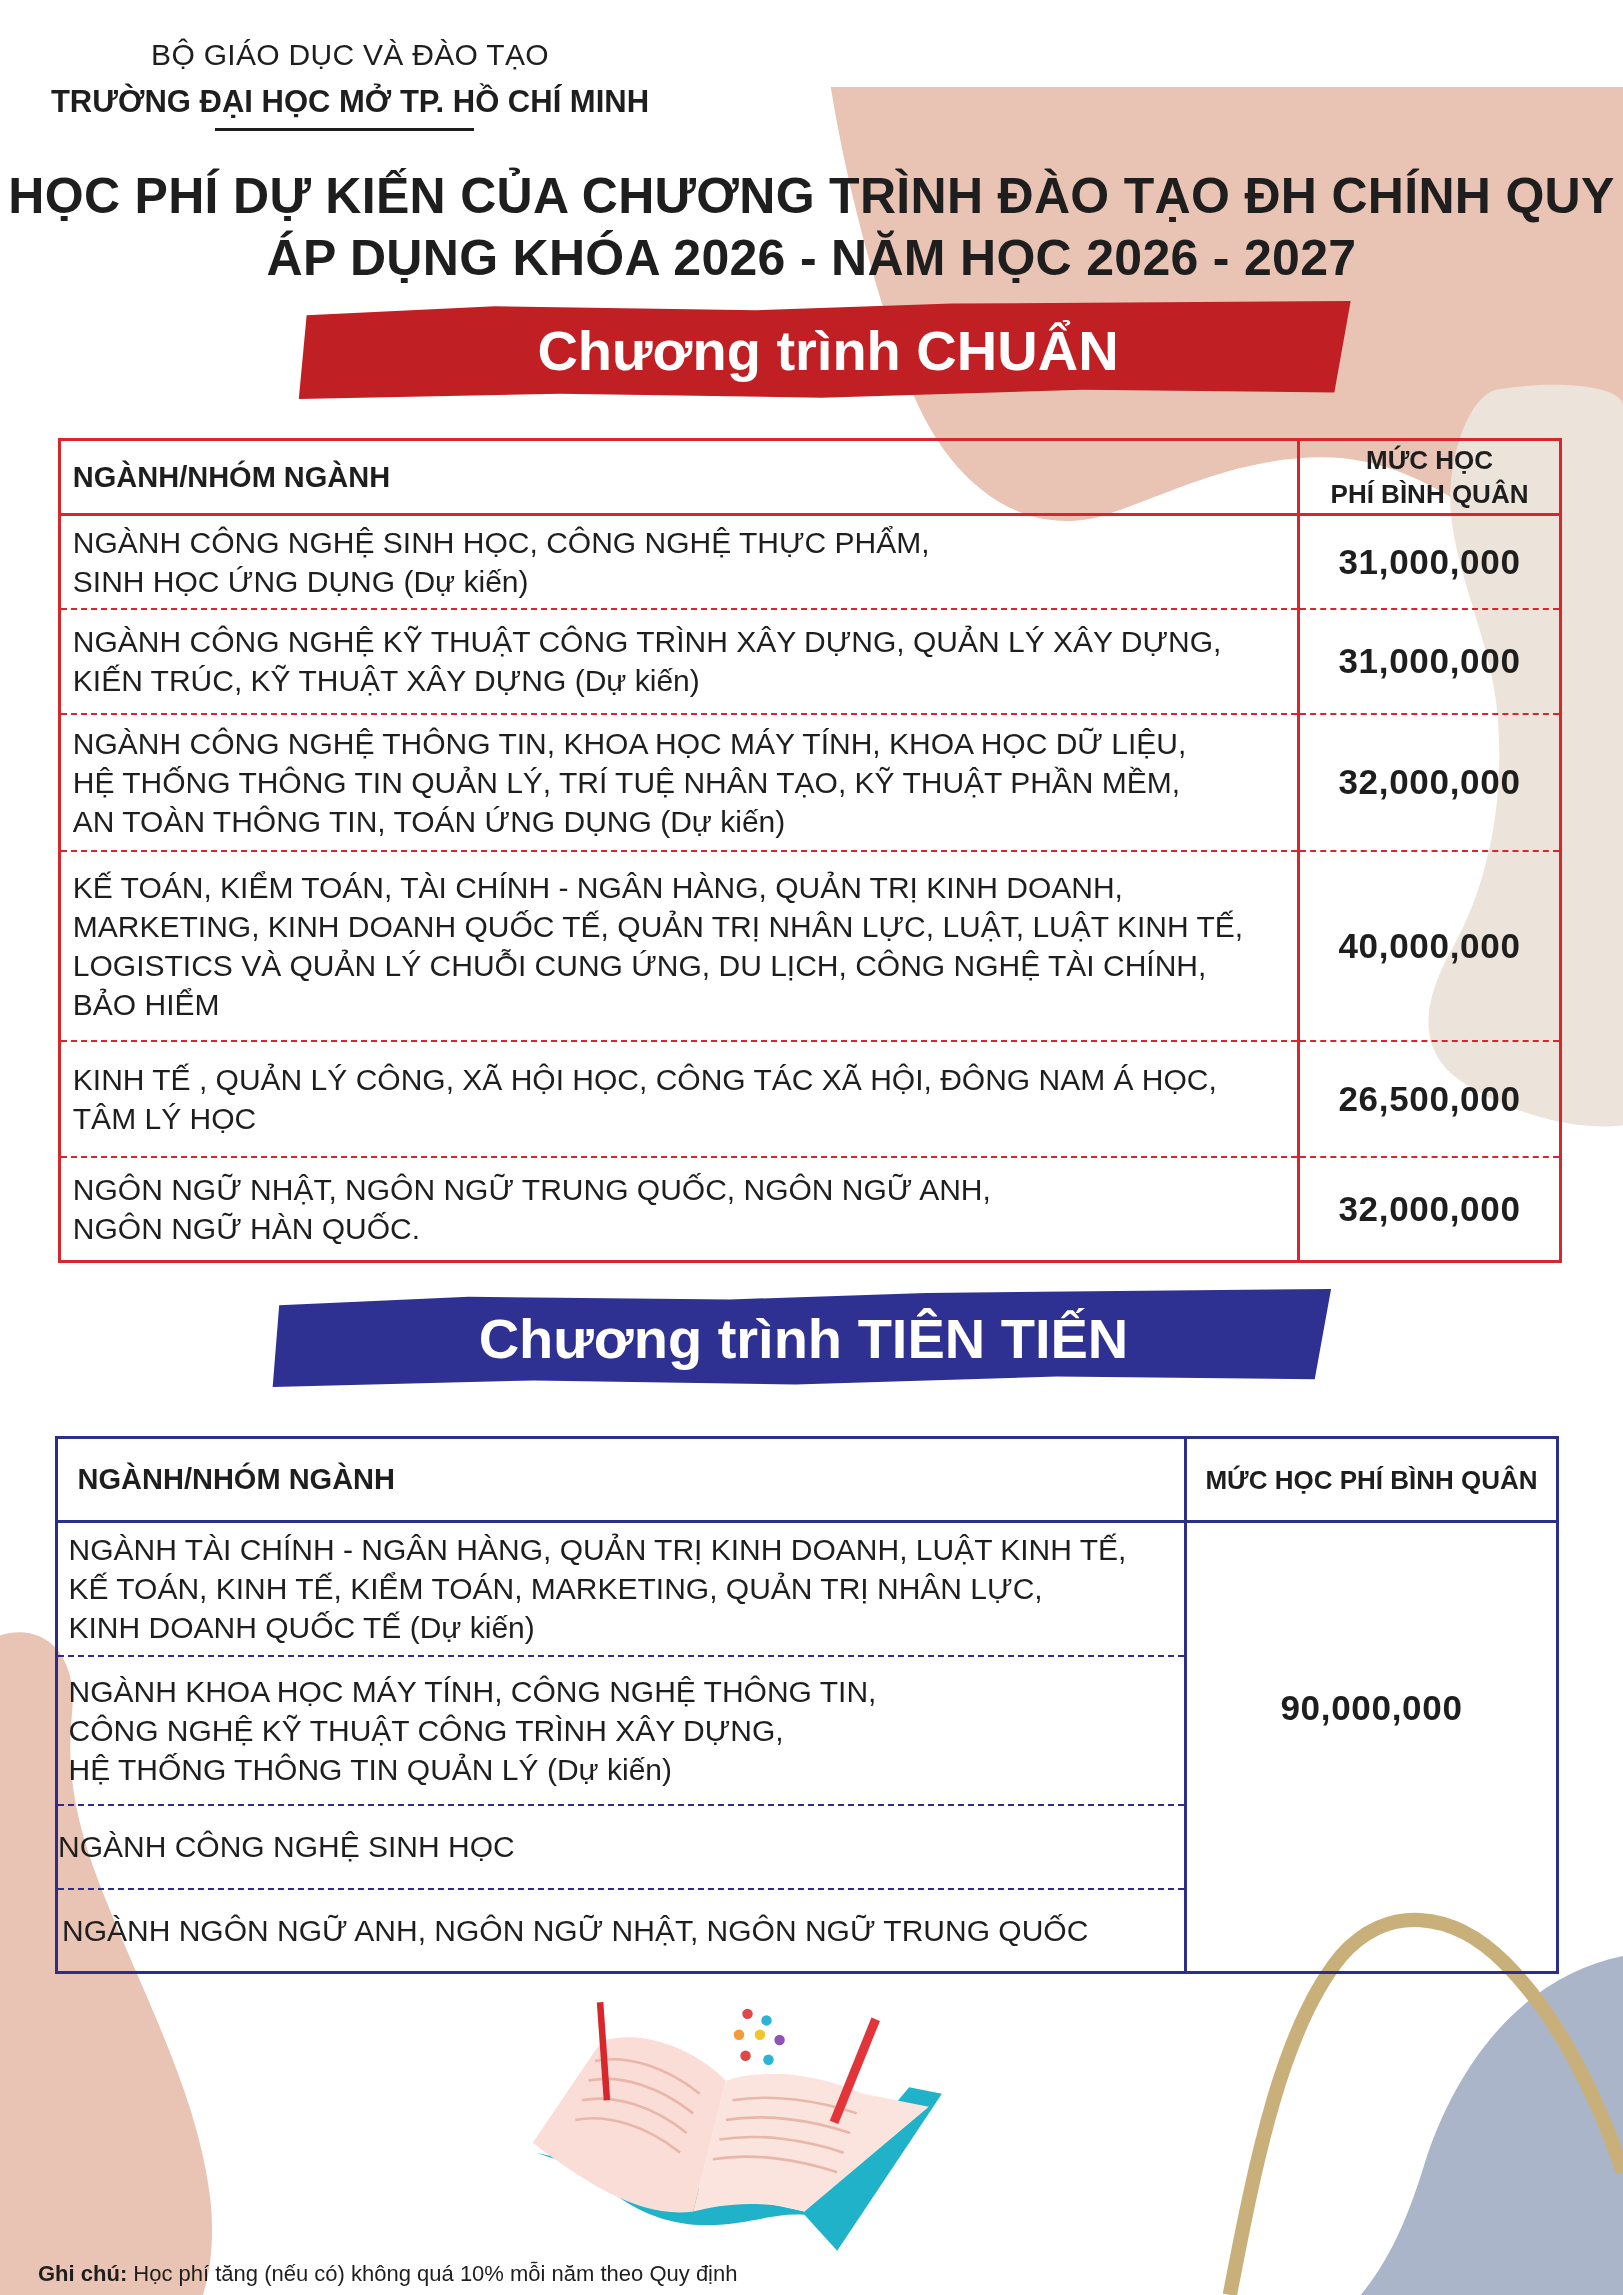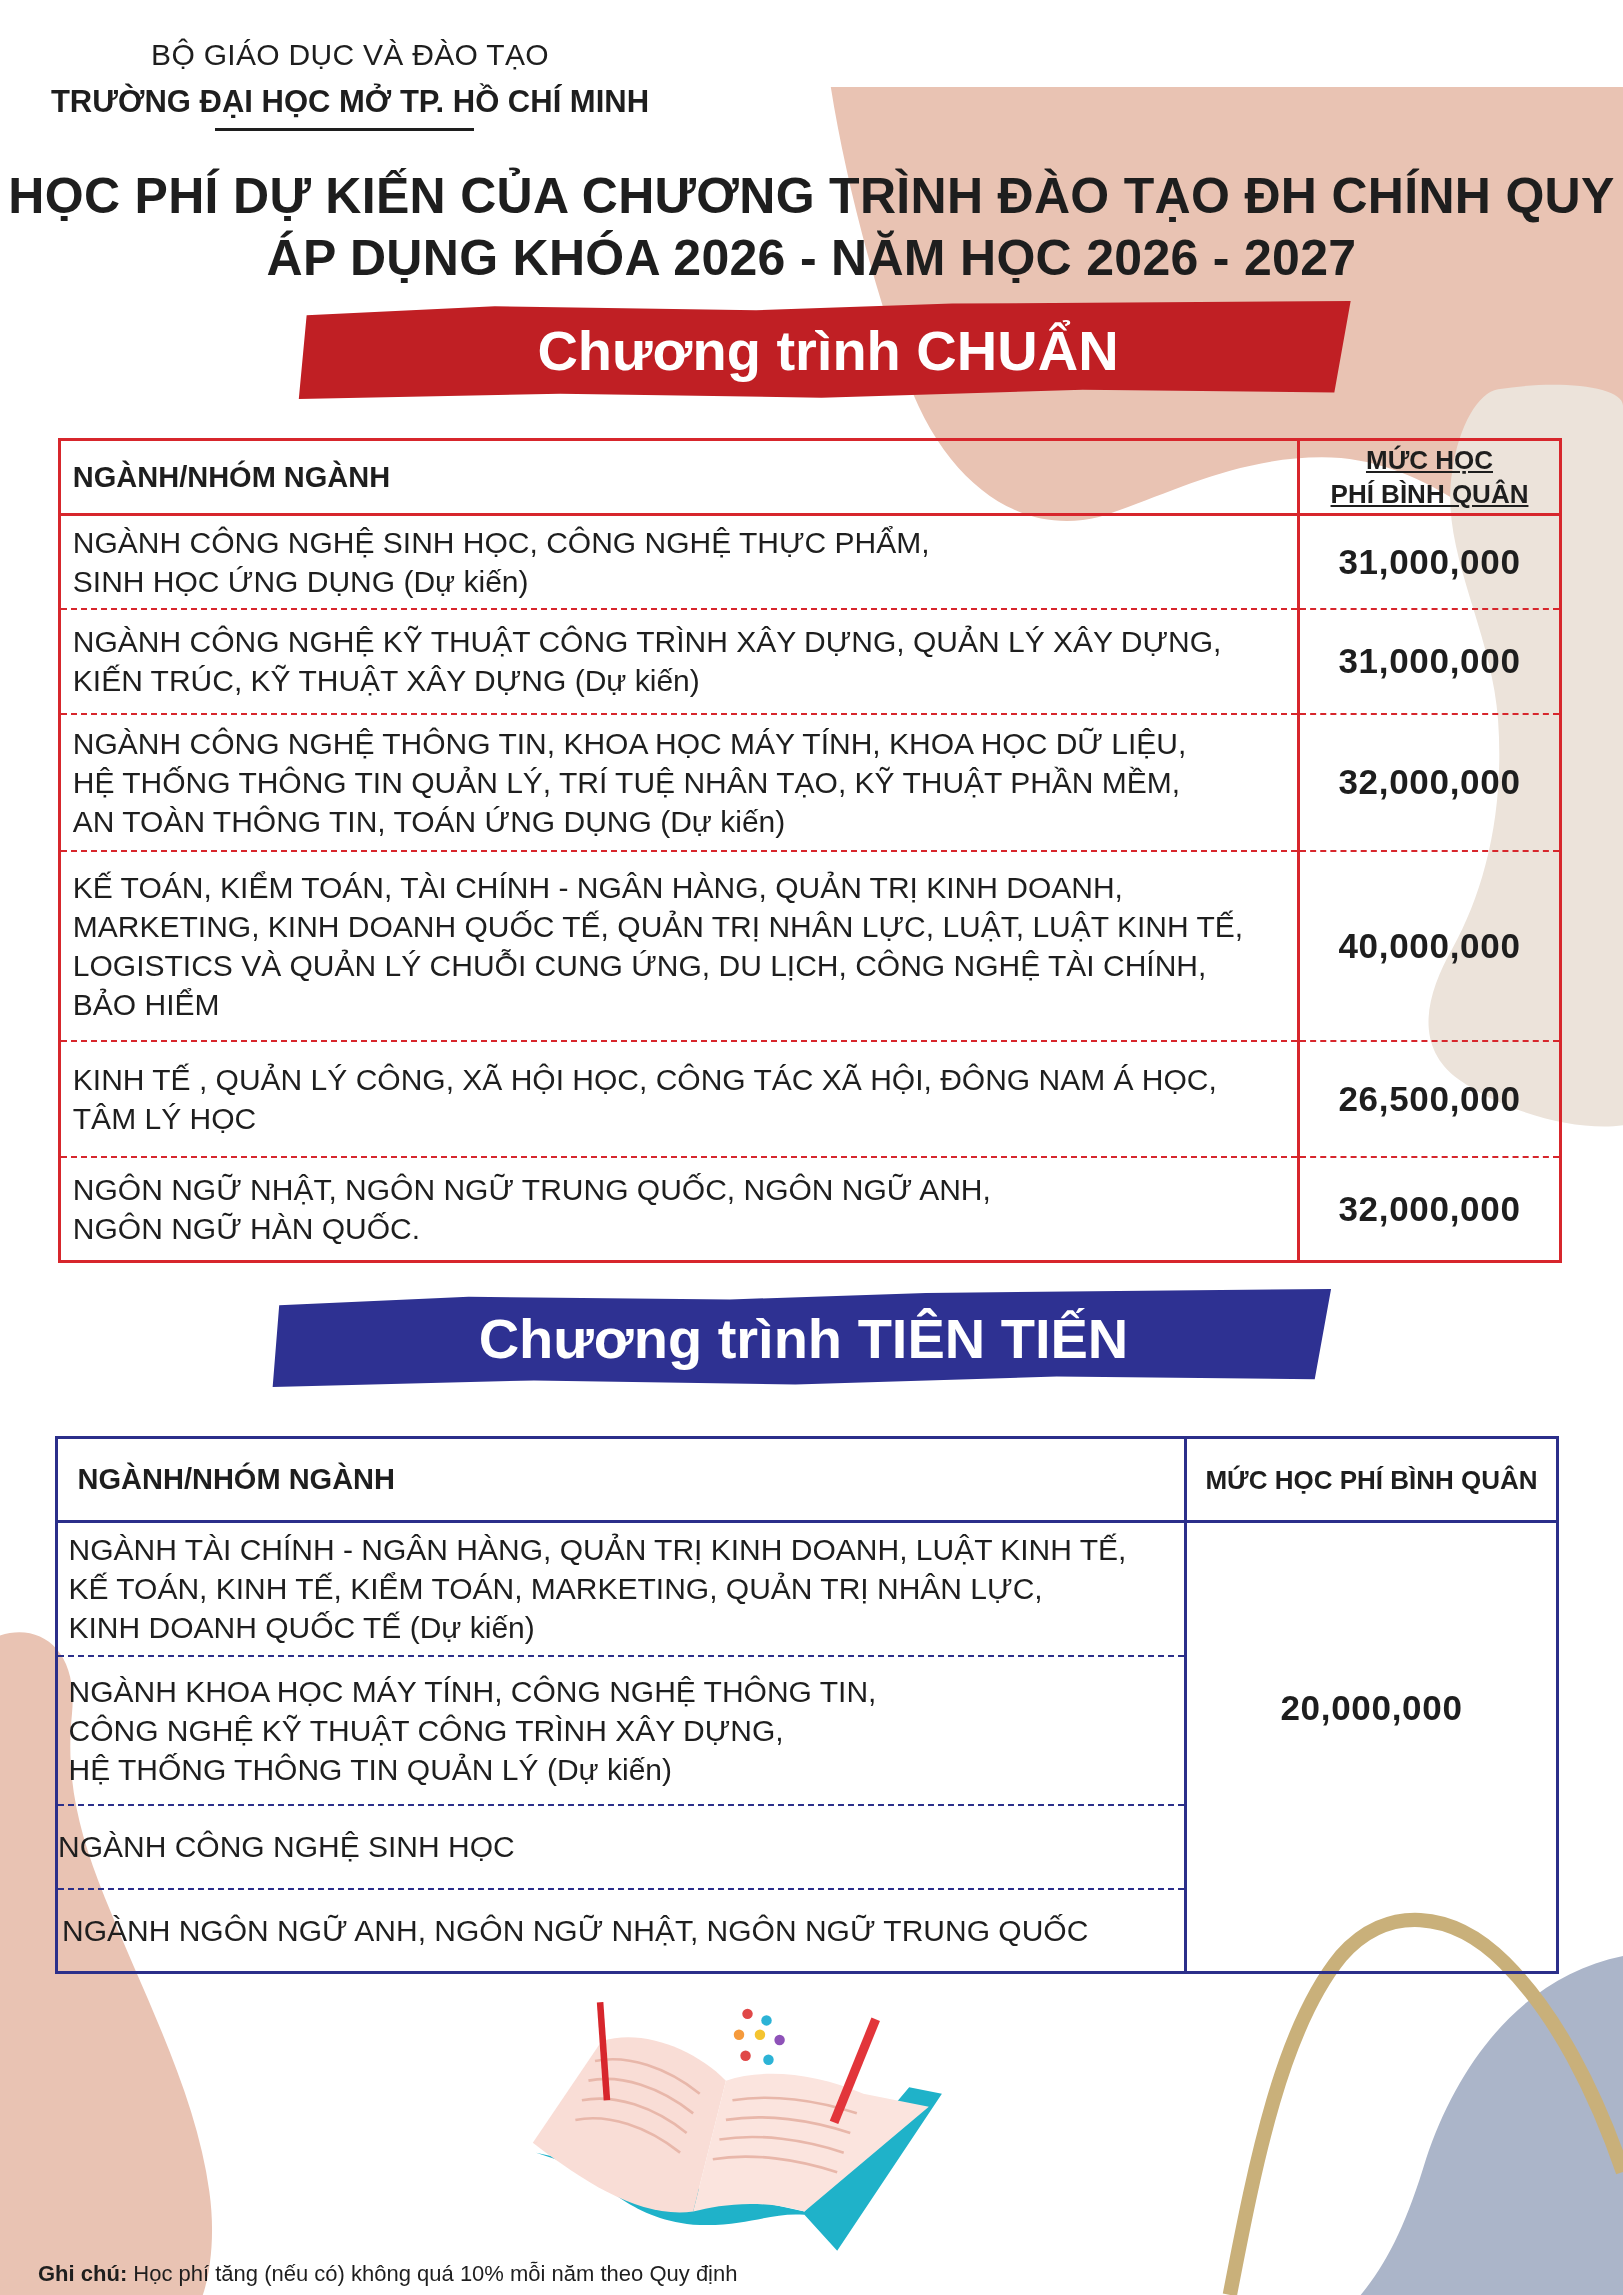--- a/index.html
+++ b/index.html
@@ -60,21 +60,21 @@
 </div>
 
 <table class="fee red" style="left:58px;top:438px;width:1501px;border:3.3px solid #d7262c;">
   <colgroup>
       <col style="width:1239px">
       <col style="width:262px">
     </colgroup>
   <tbody>
       <tr style="height:75px;">
     <th class="col-head" style="border-right:3.9px solid #d7262c;border-bottom:3.3px solid #d7262c;">NGÀNH/NHÓM NGÀNH</th>
-    <th class="col-head-right" style="border-bottom:3.3px solid #d7262c;text-decoration:underline;">
+    <th class="col-head-right" style="border-bottom:3.3px solid #d7262c;">
       <div>MỨC HỌC</div>
       <div>PHÍ BÌNH QUÂN</div>
     </th>
   </tr>
   <tr style="height:94px;margin-top:7px;">
     <td class="major" style="border-right:3.9px solid #d7262c;border-bottom:2px dashed #d7262c;">NGÀNH CÔNG NGHỆ SINH HỌC, CÔNG NGHỆ THỰC PHẨM,
 SINH HỌC ỨNG DỤNG (Dự kiến)</td>
     <td class="fee-val" style="border-bottom:2px dashed #d7262c;">31,000,000</td>
   </tr>
   <tr style="height:105px;">
@@ -122,21 +122,21 @@
     </colgroup>
   <tbody>
       <tr style="height:84px;">
     <th class="col-head" style="padding-left:19.6px;border-right:3.3px solid #2b2f8a;border-bottom:3.3px solid #2b2f8a;">NGÀNH/NHÓM NGÀNH</th>
     <th class="col-head-right" style="font-size:26px;padding:0 2.6px;border-bottom:3.3px solid #2b2f8a;">MỨC HỌC PHÍ BÌNH QUÂN</th>
   </tr>
   <tr style="height:134px;">
     <td class="major" style="padding-left:10.5px;border-right:3.3px solid #2b2f8a;border-bottom:2px dashed #2b2f8a;">NGÀNH TÀI CHÍNH - NGÂN HÀNG, QUẢN TRỊ KINH DOANH, LUẬT KINH TẾ,
 KẾ TOÁN, KINH TẾ, KIỂM TOÁN, MARKETING, QUẢN TRỊ NHÂN LỰC,
 KINH DOANH QUỐC TẾ (Dự kiến)</td>
-    <td class="fee-val" rowspan="4" style="padding-bottom:79px;">20,000,000</td>
+    <td class="fee-val" rowspan="4" style="padding-bottom:79px;">90,000,000</td>
   </tr>
   <tr style="height:149px;">
     <td class="major" style="padding-left:10.5px;border-right:3.3px solid #2b2f8a;border-bottom:2px dashed #2b2f8a;">NGÀNH KHOA HỌC MÁY TÍNH, CÔNG NGHỆ THÔNG TIN,
 CÔNG NGHỆ KỸ THUẬT CÔNG TRÌNH XÂY DỰNG,
 HỆ THỐNG THÔNG TIN QUẢN LÝ (Dự kiến)</td>
   </tr>
   <tr style="height:84px;">
     <td class="major" style="padding-left:0;border-right:3.3px solid #2b2f8a;border-bottom:2px dashed #2b2f8a;">NGÀNH CÔNG NGHỆ SINH HỌC</td>
   </tr>
   <tr style="height:84px;">

